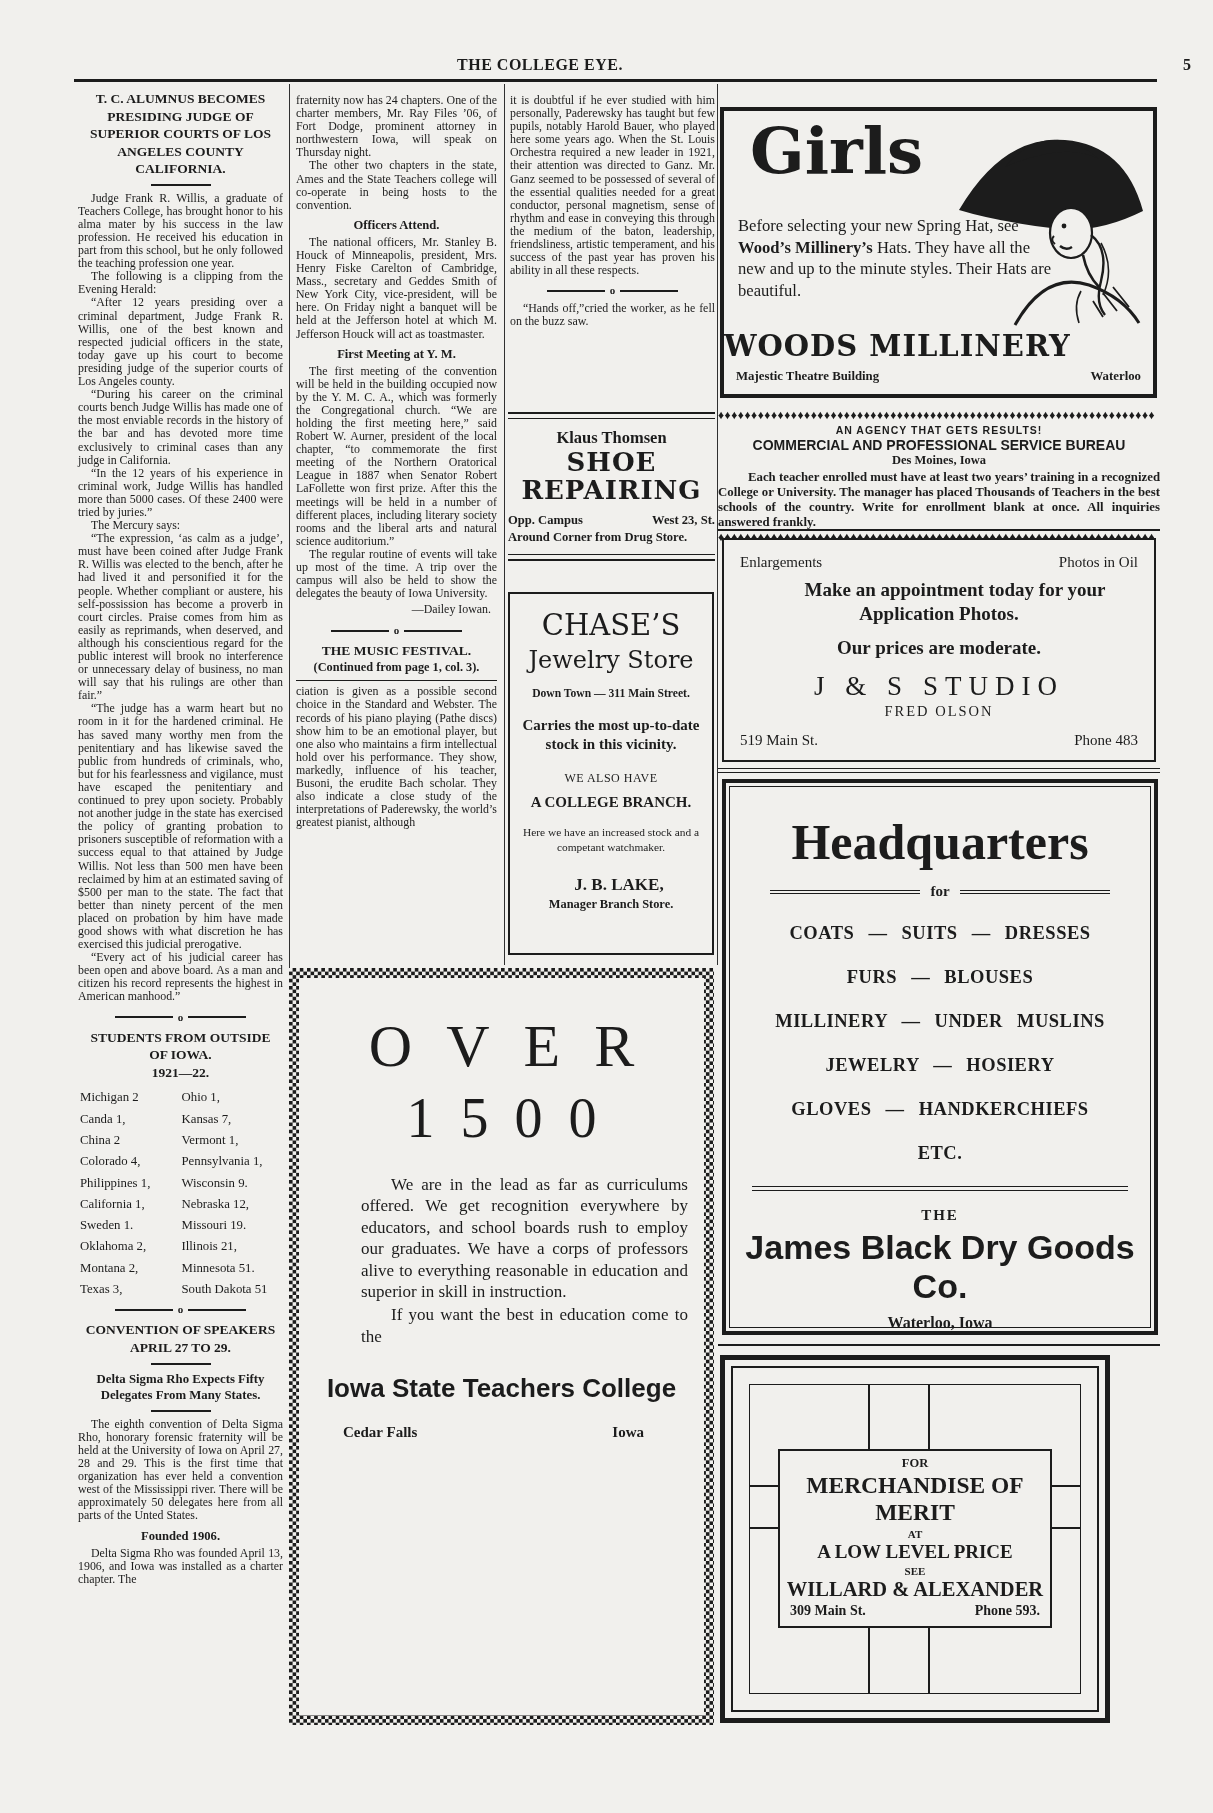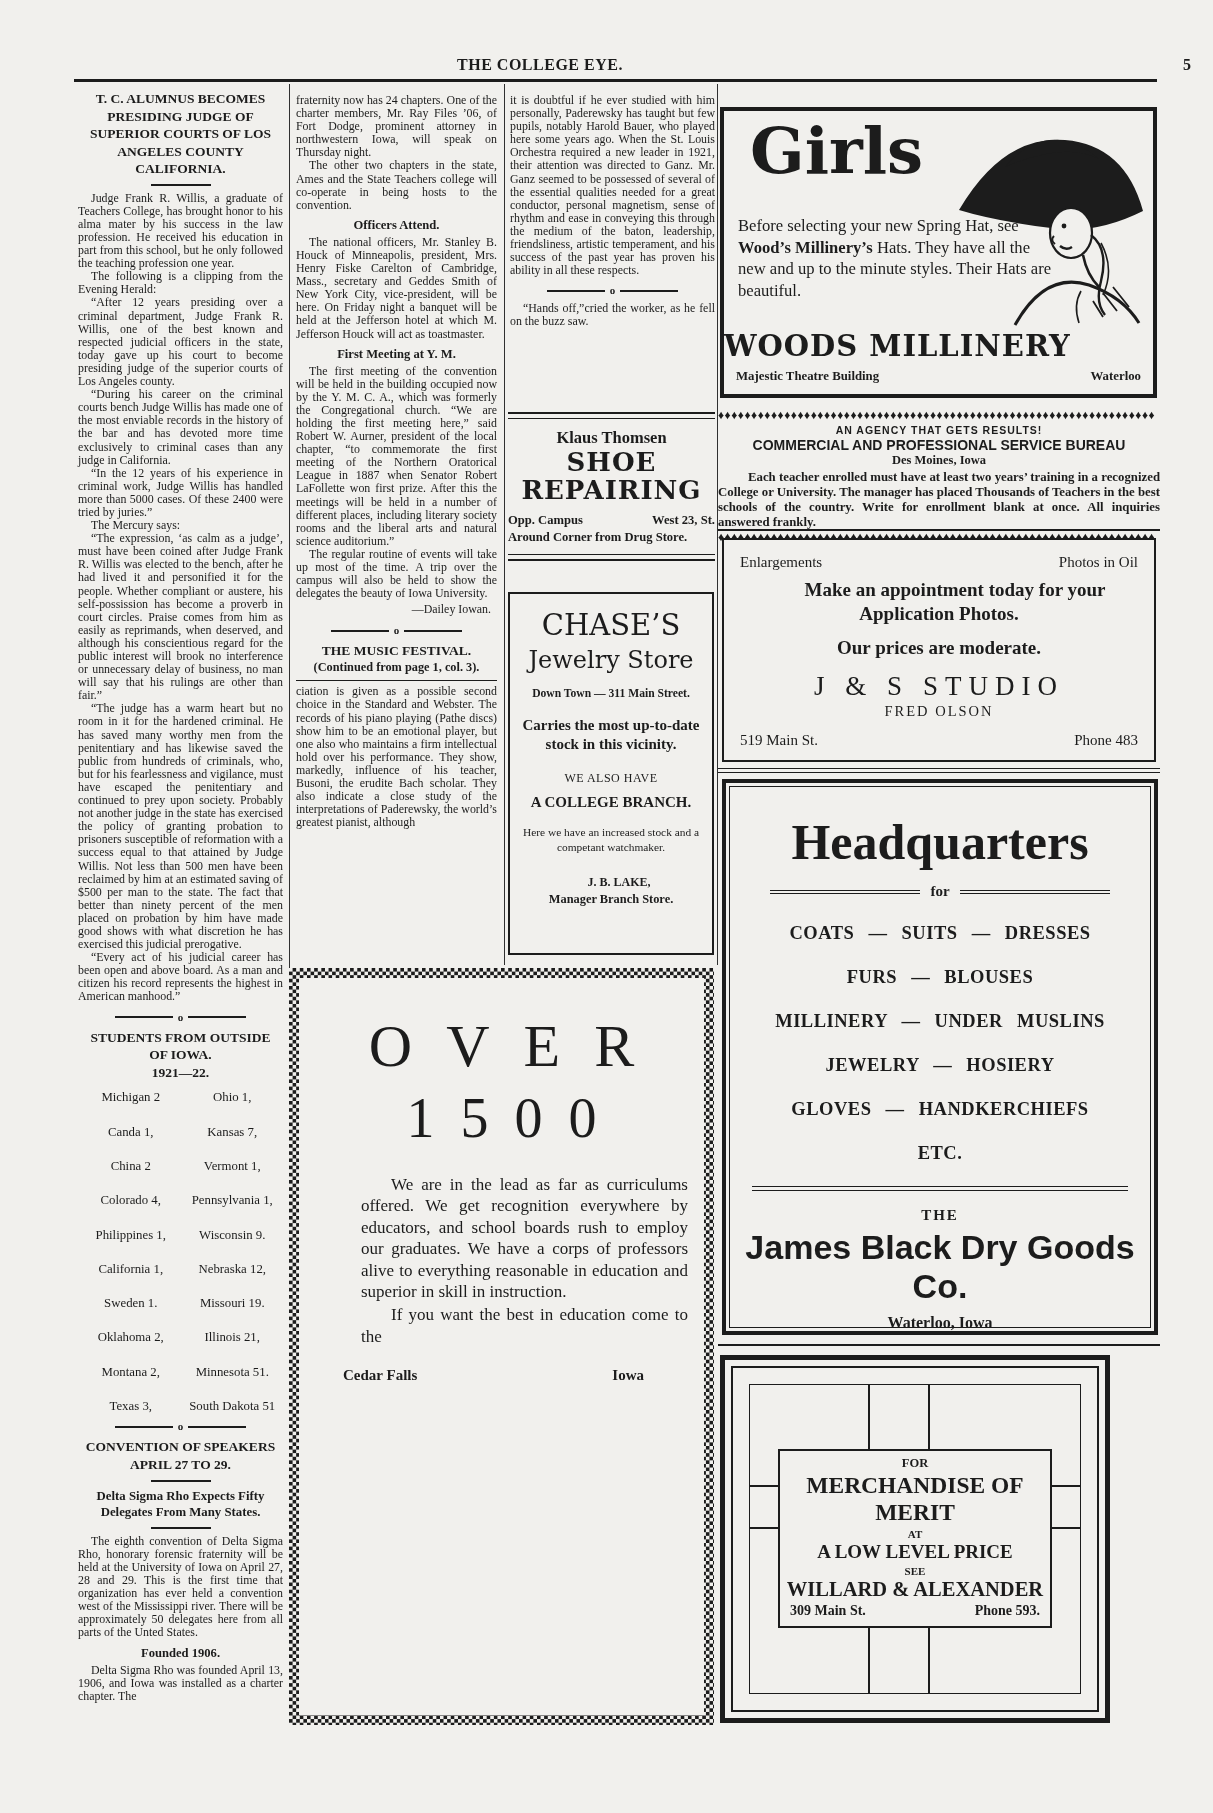--- a/index.html
+++ b/index.html
@@ -30,41 +30,41 @@
   .subhead{font-weight:bold;font-size:12.6px;text-align:center;margin:6px 0 3px;}
   .shortrule{width:60px;height:2px;background:var(--ink);margin:6px auto;}
   .divo{display:flex;align-items:center;justify-content:center;margin:8px 0 6px;
         font-size:11px;font-weight:bold;}
   .divo .dl{width:58px;height:1.5px;background:var(--ink);}
   .divo span{margin:0 5px;line-height:1;}
   .hr1{height:1.5px;background:var(--ink);margin:4px 0;}
   .byline{font-size:11.9px;text-align:right;margin:2px 6px 0 0;}
 
   .states{display:flex;font-size:12.8px;line-height:1.12;margin:9px 0 2px 2px;}
-  .states>div{flex:1;display:flex;flex-direction:column;gap:20px;text-align:center;}
+  .states>div{flex:1;display:flex;flex-direction:column;gap:7px;}
 
   
   #shoe-ad{position:absolute;left:508px;top:412px;width:207px;text-align:center;}
   .dbl-a{height:4px;border-top:2.5px solid var(--ink);border-bottom:1px solid var(--ink);}
   .dbl-b{height:4px;border-top:1px solid var(--ink);border-bottom:2.5px solid var(--ink);margin-top:9px;}
   #shoe-name{font-weight:bold;font-size:16.5px;margin-top:9px;}
   .shoe-big{font-family:"DejaVu Serif",serif;font-weight:bold;font-size:26px;line-height:1.08;letter-spacing:1px;}
   #shoe-row{display:flex;justify-content:space-between;font-weight:bold;font-size:12.6px;margin-top:9px;text-align:left;}
   #shoe-bottom{font-weight:bold;font-size:12.6px;text-align:left;margin-top:2px;}
 
   #chase-ad{position:absolute;left:508px;top:592px;width:206px;height:363px;
             border:2px solid var(--ink);box-sizing:border-box;text-align:center;background:var(--paper);}
   #chase-name{font-family:"DejaVu Serif",serif;font-size:29px;margin-top:14px;}
   #chase-sub{font-family:"DejaVu Serif",serif;font-size:24px;margin-top:4px;}
   #chase-addr{font-weight:bold;font-size:11.6px;margin-top:13px;}
   #chase-body{font-weight:bold;font-size:15px;line-height:1.25;margin:16px 10px 0;}
   #chase-also{font-size:12px;letter-spacing:.5px;margin-top:17px;}
   #chase-branch{font-weight:bold;font-size:15px;margin-top:8px;}
   #chase-note{font-size:11.4px;line-height:1.35;margin:14px 12px 0;}
-  #chase-mgr{font-weight:bold;font-size:12px;margin-top:20px;margin-left:16px;}
+  #chase-mgr{font-weight:bold;font-size:17px;margin-top:20px;margin-left:16px;}
   #chase-mgr2{font-weight:bold;font-size:12.4px;margin-top:2px;}
 
   
   #over-ad{position:absolute;left:289px;top:968px;width:425px;height:757px;}
   #over-border{position:absolute;inset:0;
      background:repeating-conic-gradient(var(--ink) 0% 25%, var(--paper) 0% 50%) 0 0/7.2px 7.2px;}
   #over-inner{position:absolute;inset:10px;background:var(--paper);}
   #over-big1{margin-top:38px;text-align:center;font-size:60px;line-height:1;
              letter-spacing:34px;padding-left:34px;}
   #over-big2{margin-top:14px;text-align:center;font-size:56px;line-height:1;
@@ -281,20 +281,21 @@
 
   <div id="over-ad">
     <div id="over-border"></div>
     <div id="over-inner">
       <div id="over-big1">OVER</div>
       <div id="over-big2">1500</div>
       <div id="over-paras">
         <p class="over-p ind">We are in the lead as far as curriculums offered.  We get recognition everywhere by educators, and school boards rush to employ our graduates.  We have a corps of professors alive to everything reasonable in education and superior in skill in instruction.</p>
         <p class="over-p ind">If you want the best in education come to the</p>
       </div>
+      <div id="over-name">Iowa State Teachers College</div>
       <div id="over-row">
         <span>Cedar Falls</span>
         <span>Iowa</span>
       </div>
     </div>
   </div>
 
   <div id="woods-ad">
     <div id="woods-title">Girls</div>
     <svg id="woods-illu" width="196" height="212" viewBox="0 0 196 212">

